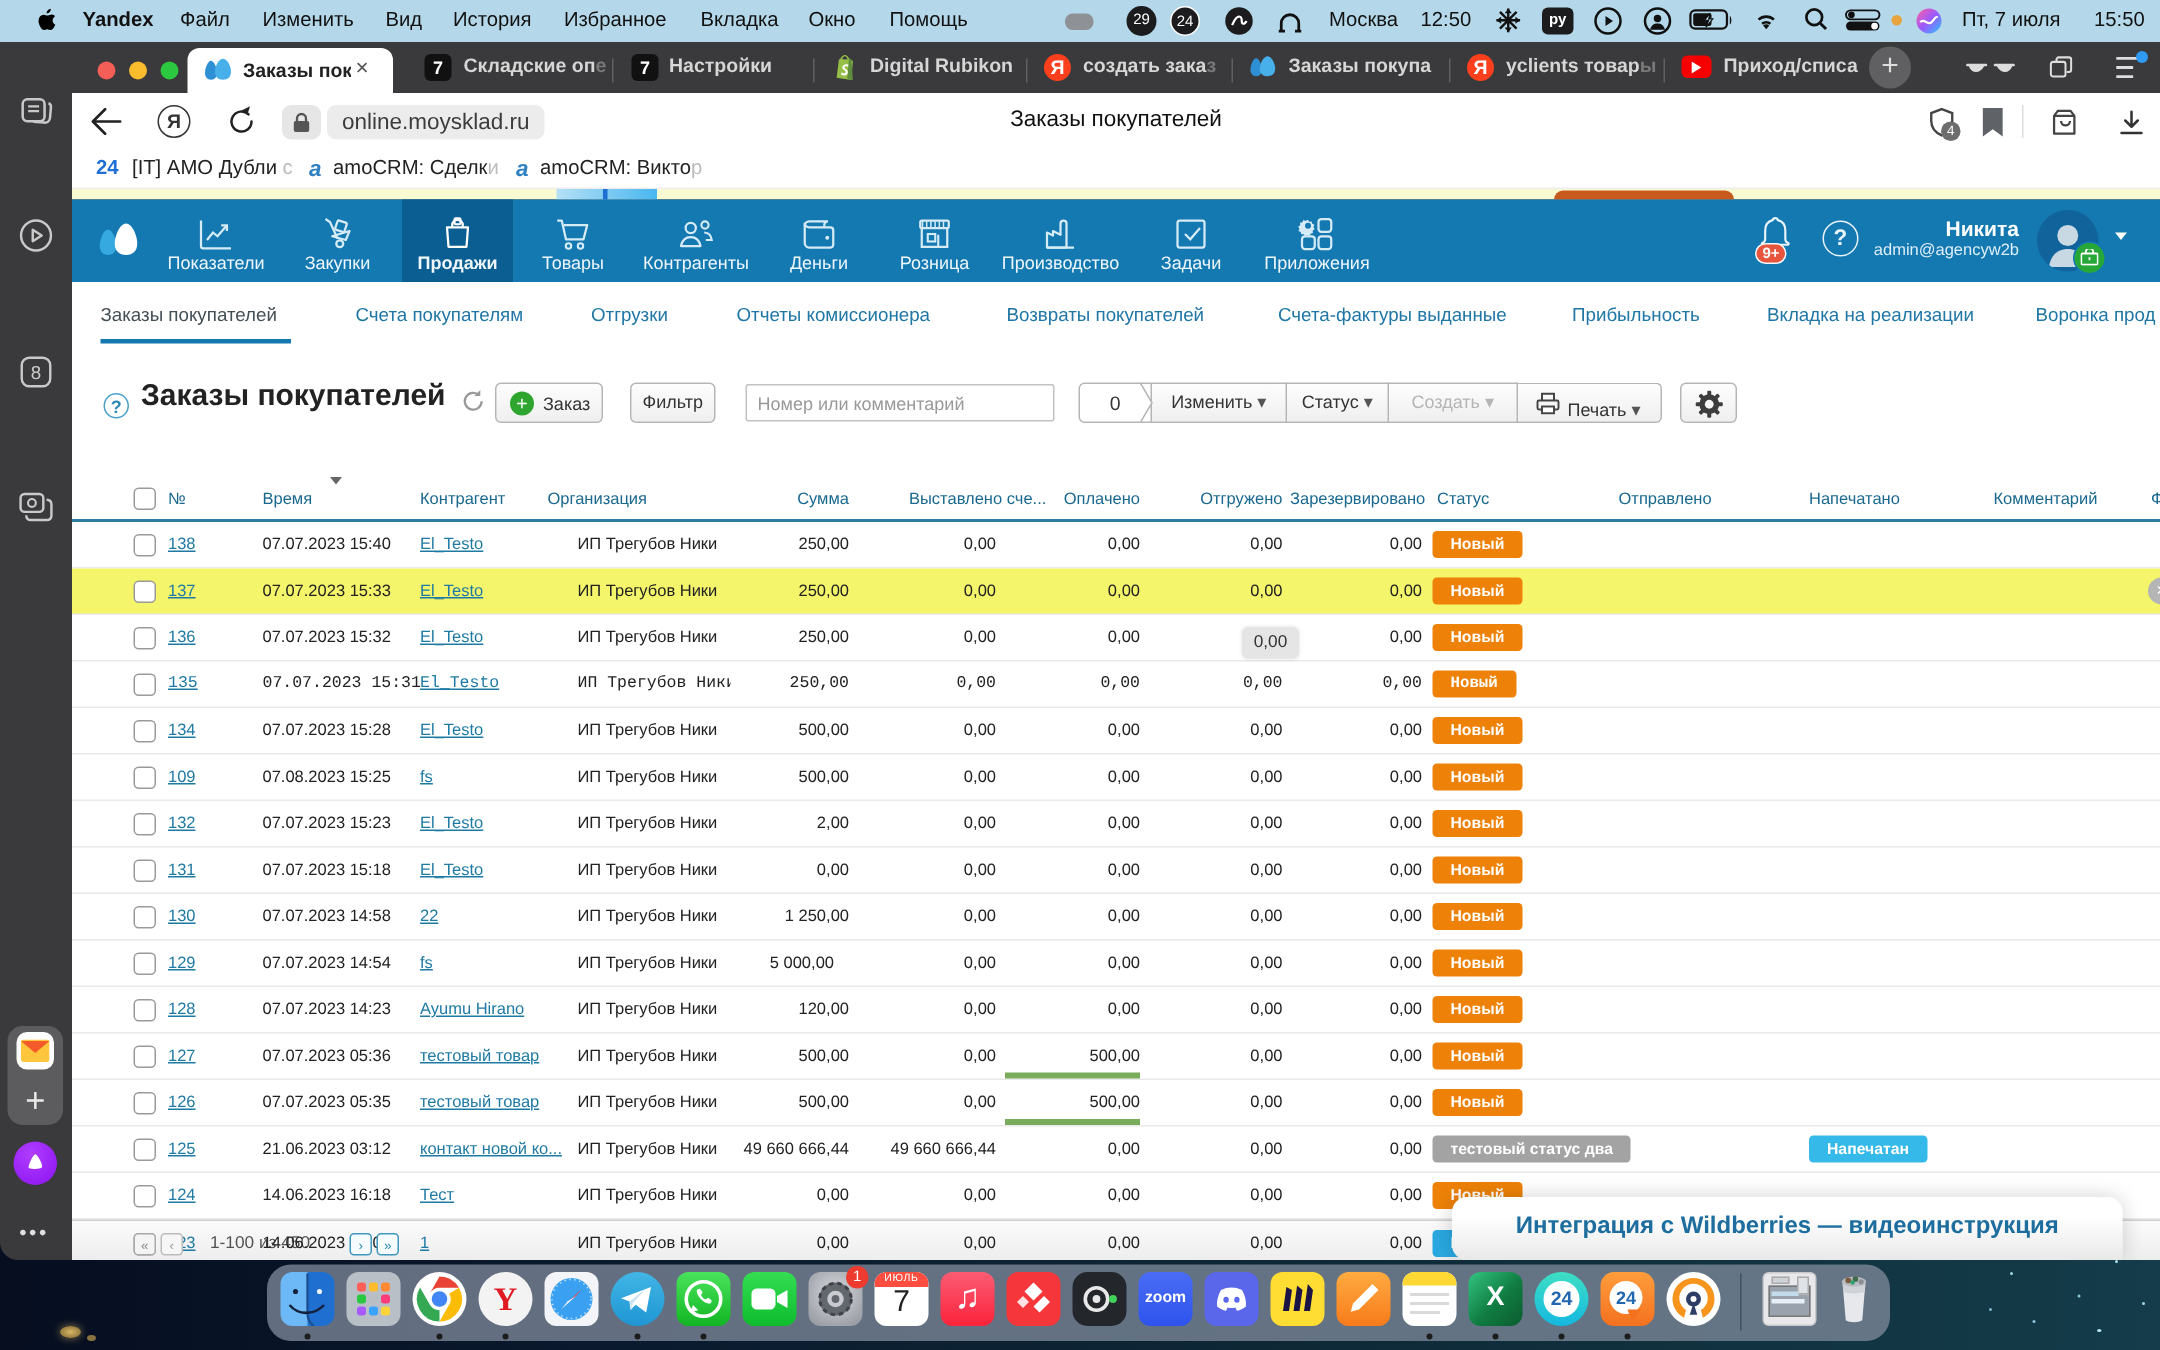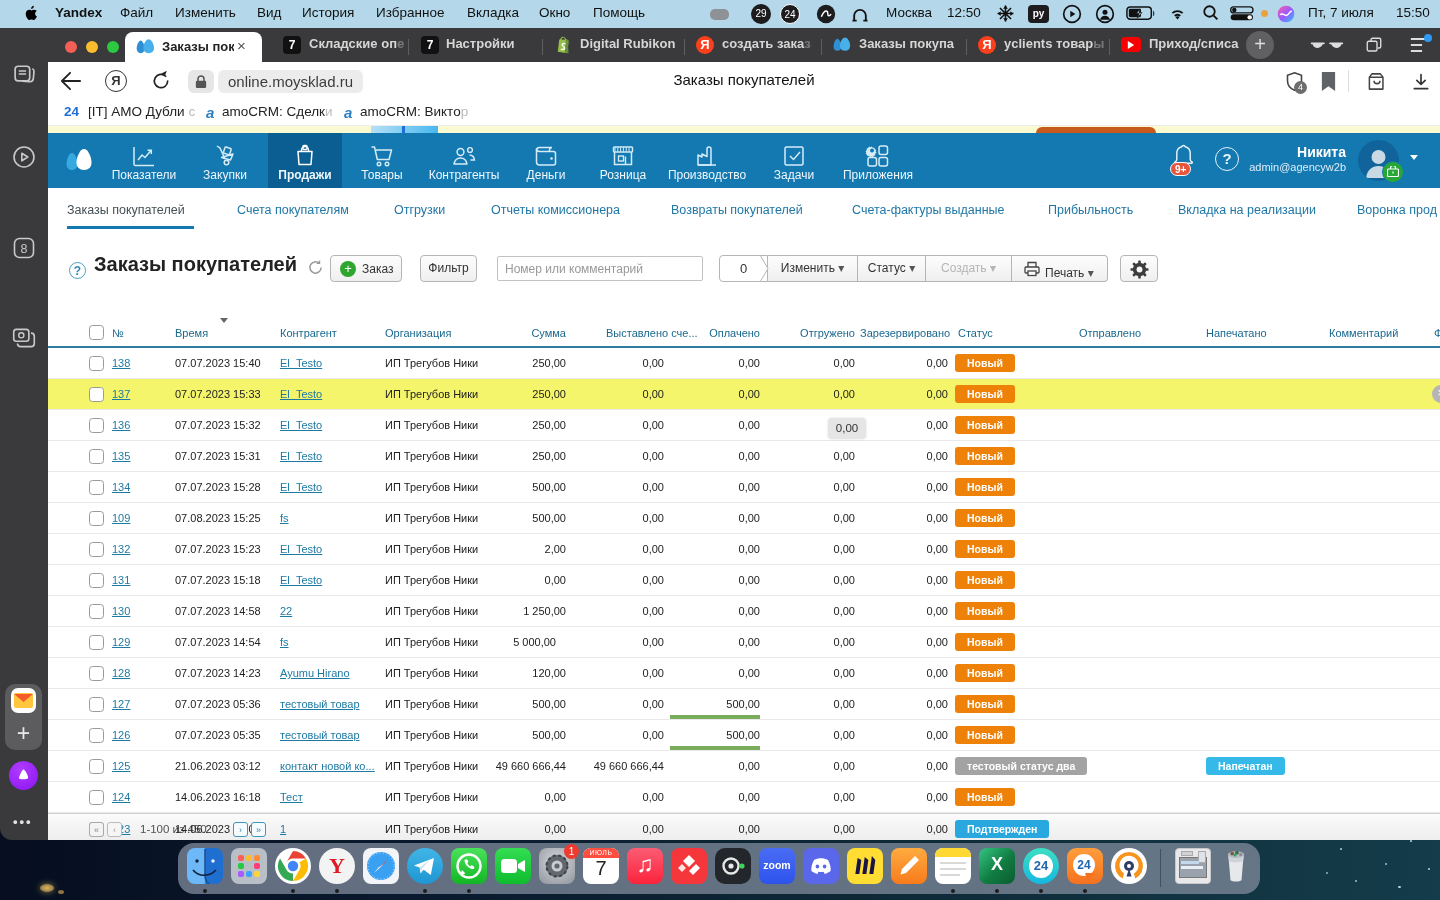--- a/index.html
+++ b/index.html
@@ -459,21 +459,21 @@
         <rect x="8.6" y="0.5" width="2.8" height="5" rx="0.9" fill="#3d3d3d" transform="rotate(270 10 10)"></rect>
         <rect x="8.6" y="0.5" width="2.8" height="5" rx="0.9" fill="#3d3d3d" transform="rotate(315 10 10)"></rect>
         <circle cx="10" cy="10" r="3.1" fill="#f6f6f6"></circle>
       </svg>
     </div>
 
   <span class="hdr" style="left:64px;top:95px">№</span>
   <span class="hdr" style="left:127px;top:95px">Время</span>
   <span style="position:absolute;left:172px;top:86px;width:0;height:0;border-left:4px solid transparent;border-right:4px solid transparent;border-top:5px solid #666"></span>
   <span class="hdr" style="left:232px;top:95px">Контрагент</span>
-  <span class="hdr" style="left:337px;top:95px">Организация</span>
+  <span class="hdr" style="left:317px;top:95px">Организация</span>
   <span class="hdr" style="left:430px;top:95px;width:88px;text-align:right">Сумма</span>
   <span class="hdr" style="left:558px;top:95px">Выставлено сче...</span>
   <span class="hdr" style="left:624px;top:95px;width:88px;text-align:right">Оплачено</span>
   <span class="hdr" style="left:719px;top:95px;width:88px;text-align:right">Отгружено</span>
   <span class="hdr" style="left:812px;top:95px;width:88px;text-align:right">Зарезервировано</span>
   <span class="hdr" style="left:910px;top:95px">Статус</span>
   <span class="hdr" style="left:1031px;top:95px">Отправлено</span>
   <span class="hdr" style="left:1158px;top:95px">Напечатано</span>
   <span class="hdr" style="left:1281px;top:95px">Комментарий</span>
   <span class="hdr" style="left:1386px;top:95px">Ф</span>
@@ -511,21 +511,21 @@
       <span class="cell" style="left:127px">07.07.2023 15:32</span>
       <span class="cell link" style="left:232px">El_Testo</span>
       <span class="cell org" style="left:337px;width:102px;overflow:hidden;white-space:nowrap">ИП Трегубов Ники</span>
       <span class="cell num" style="left:430px;width:88px">250,00</span>
       <span class="cell num" style="left:528px;width:88px">0,00</span>
       <span class="cell num" style="left:624px;width:88px">0,00</span>
       <span class="cell num" style="left:719px;width:88px">0,00</span>
       <span class="cell num" style="left:812px;width:88px">0,00</span>
       <span class="badge" style="background:#ee8208">Новый</span>
     </div>
-<div class="row" style="top:209px;">
+<div class="row" style="top:209px;font-family:Liberation Mono, monospace;">
       <span class="cb"></span>
       <span class="cell link" style="left:64px">135</span>
       <span class="cell" style="left:127px">07.07.2023 15:31</span>
       <span class="cell link" style="left:232px">El_Testo</span>
       <span class="cell org" style="left:337px;width:102px;overflow:hidden;white-space:nowrap">ИП Трегубов Ники</span>
       <span class="cell num" style="left:430px;width:88px">250,00</span>
       <span class="cell num" style="left:528px;width:88px">0,00</span>
       <span class="cell num" style="left:624px;width:88px">0,00</span>
       <span class="cell num" style="left:719px;width:88px">0,00</span>
       <span class="cell num" style="left:812px;width:88px">0,00</span>
@@ -696,20 +696,23 @@
   <div style="position:absolute;left:1384px;top:153px;width:18px;height:18px;border-radius:50%;background:#b5b5b5;color:#fff;font-size:12px;text-align:center;line-height:17px;z-index:4">×</div>
 
   <div style="position:absolute;left:0;top:582px;width:1392px;height:26px;z-index:6">
     <span style="position:absolute;left:41px;top:8px;width:15px;height:15px;border:1px solid #aaa;border-radius:3px;background:#f4f4f4;color:#888;font-size:9px;text-align:center;line-height:14px">«</span>
     <span style="position:absolute;left:59px;top:8px;width:15px;height:15px;border:1px solid #bbb;border-radius:3px;background:#f6f6f6;color:#999;font-size:9px;text-align:center;line-height:14px">‹</span>
     <span style="position:absolute;left:92px;top:9px;font-size:11.5px;color:rgba(40,40,40,0.8)">1-100 из 450</span>
     <span style="position:absolute;left:185px;top:8px;width:15px;height:15px;border:1px solid #3f96be;border-radius:3px;background:#f6fbfd;color:#2e85ad;font-size:9px;text-align:center;line-height:14px">›</span>
     <span style="position:absolute;left:203px;top:8px;width:15px;height:15px;border:1px solid #3f96be;border-radius:3px;background:#f6fbfd;color:#2e85ad;font-size:9px;text-align:center;line-height:14px">»</span>
   </div>
 
+  <div style="position:absolute;left:920px;top:566px;width:447px;height:42px;background:linear-gradient(180deg,#ffffff 30%,#e9e9e9);border-radius:10px 10px 0 10px;box-shadow:0 0 14px rgba(0,0,0,0.18);z-index:7">
+    <div style="position:absolute;left:0;top:11px;width:100%;text-align:center;font-size:16px;font-weight:bold;color:#1d6d9e">Интеграция с Wildberries — видеоинструкция</div>
+  </div>
 </div>
 <div id="dock" class="abs">
   <div class="dicon" style="left:9px;top:5px;width:36px;height:36px;border-radius:8px;background:linear-gradient(90deg,#6db9f7 0%,#6db9f7 48%,#1e6fd0 52%,#1e6fd0 100%)"><svg width="36" height="36" viewBox="0 0 36 36">
         <path d="M18 1v26c0 4 1.5 7 4 9" stroke="#1b4e8f" stroke-width="1.5" fill="none"></path>
         <circle cx="10" cy="13" r="1.7" fill="#14213d"></circle>
         <circle cx="26" cy="13" r="1.7" fill="#eef5ff"></circle>
         <path d="M6 22c3.5 4 8 5.5 12 5.2 4-.2 8-2 11-5.2" stroke="#14213d" stroke-width="1.7" fill="none"></path>
       </svg></div>
   <div class="dicon" style="left:53px;top:5px;width:36px;height:36px;border-radius:8px;background:#b9bfc7">
       <span style="position:absolute;left:7px;top:7px;width:6px;height:6px;border-radius:2px;background:#ff5f57"></span>

